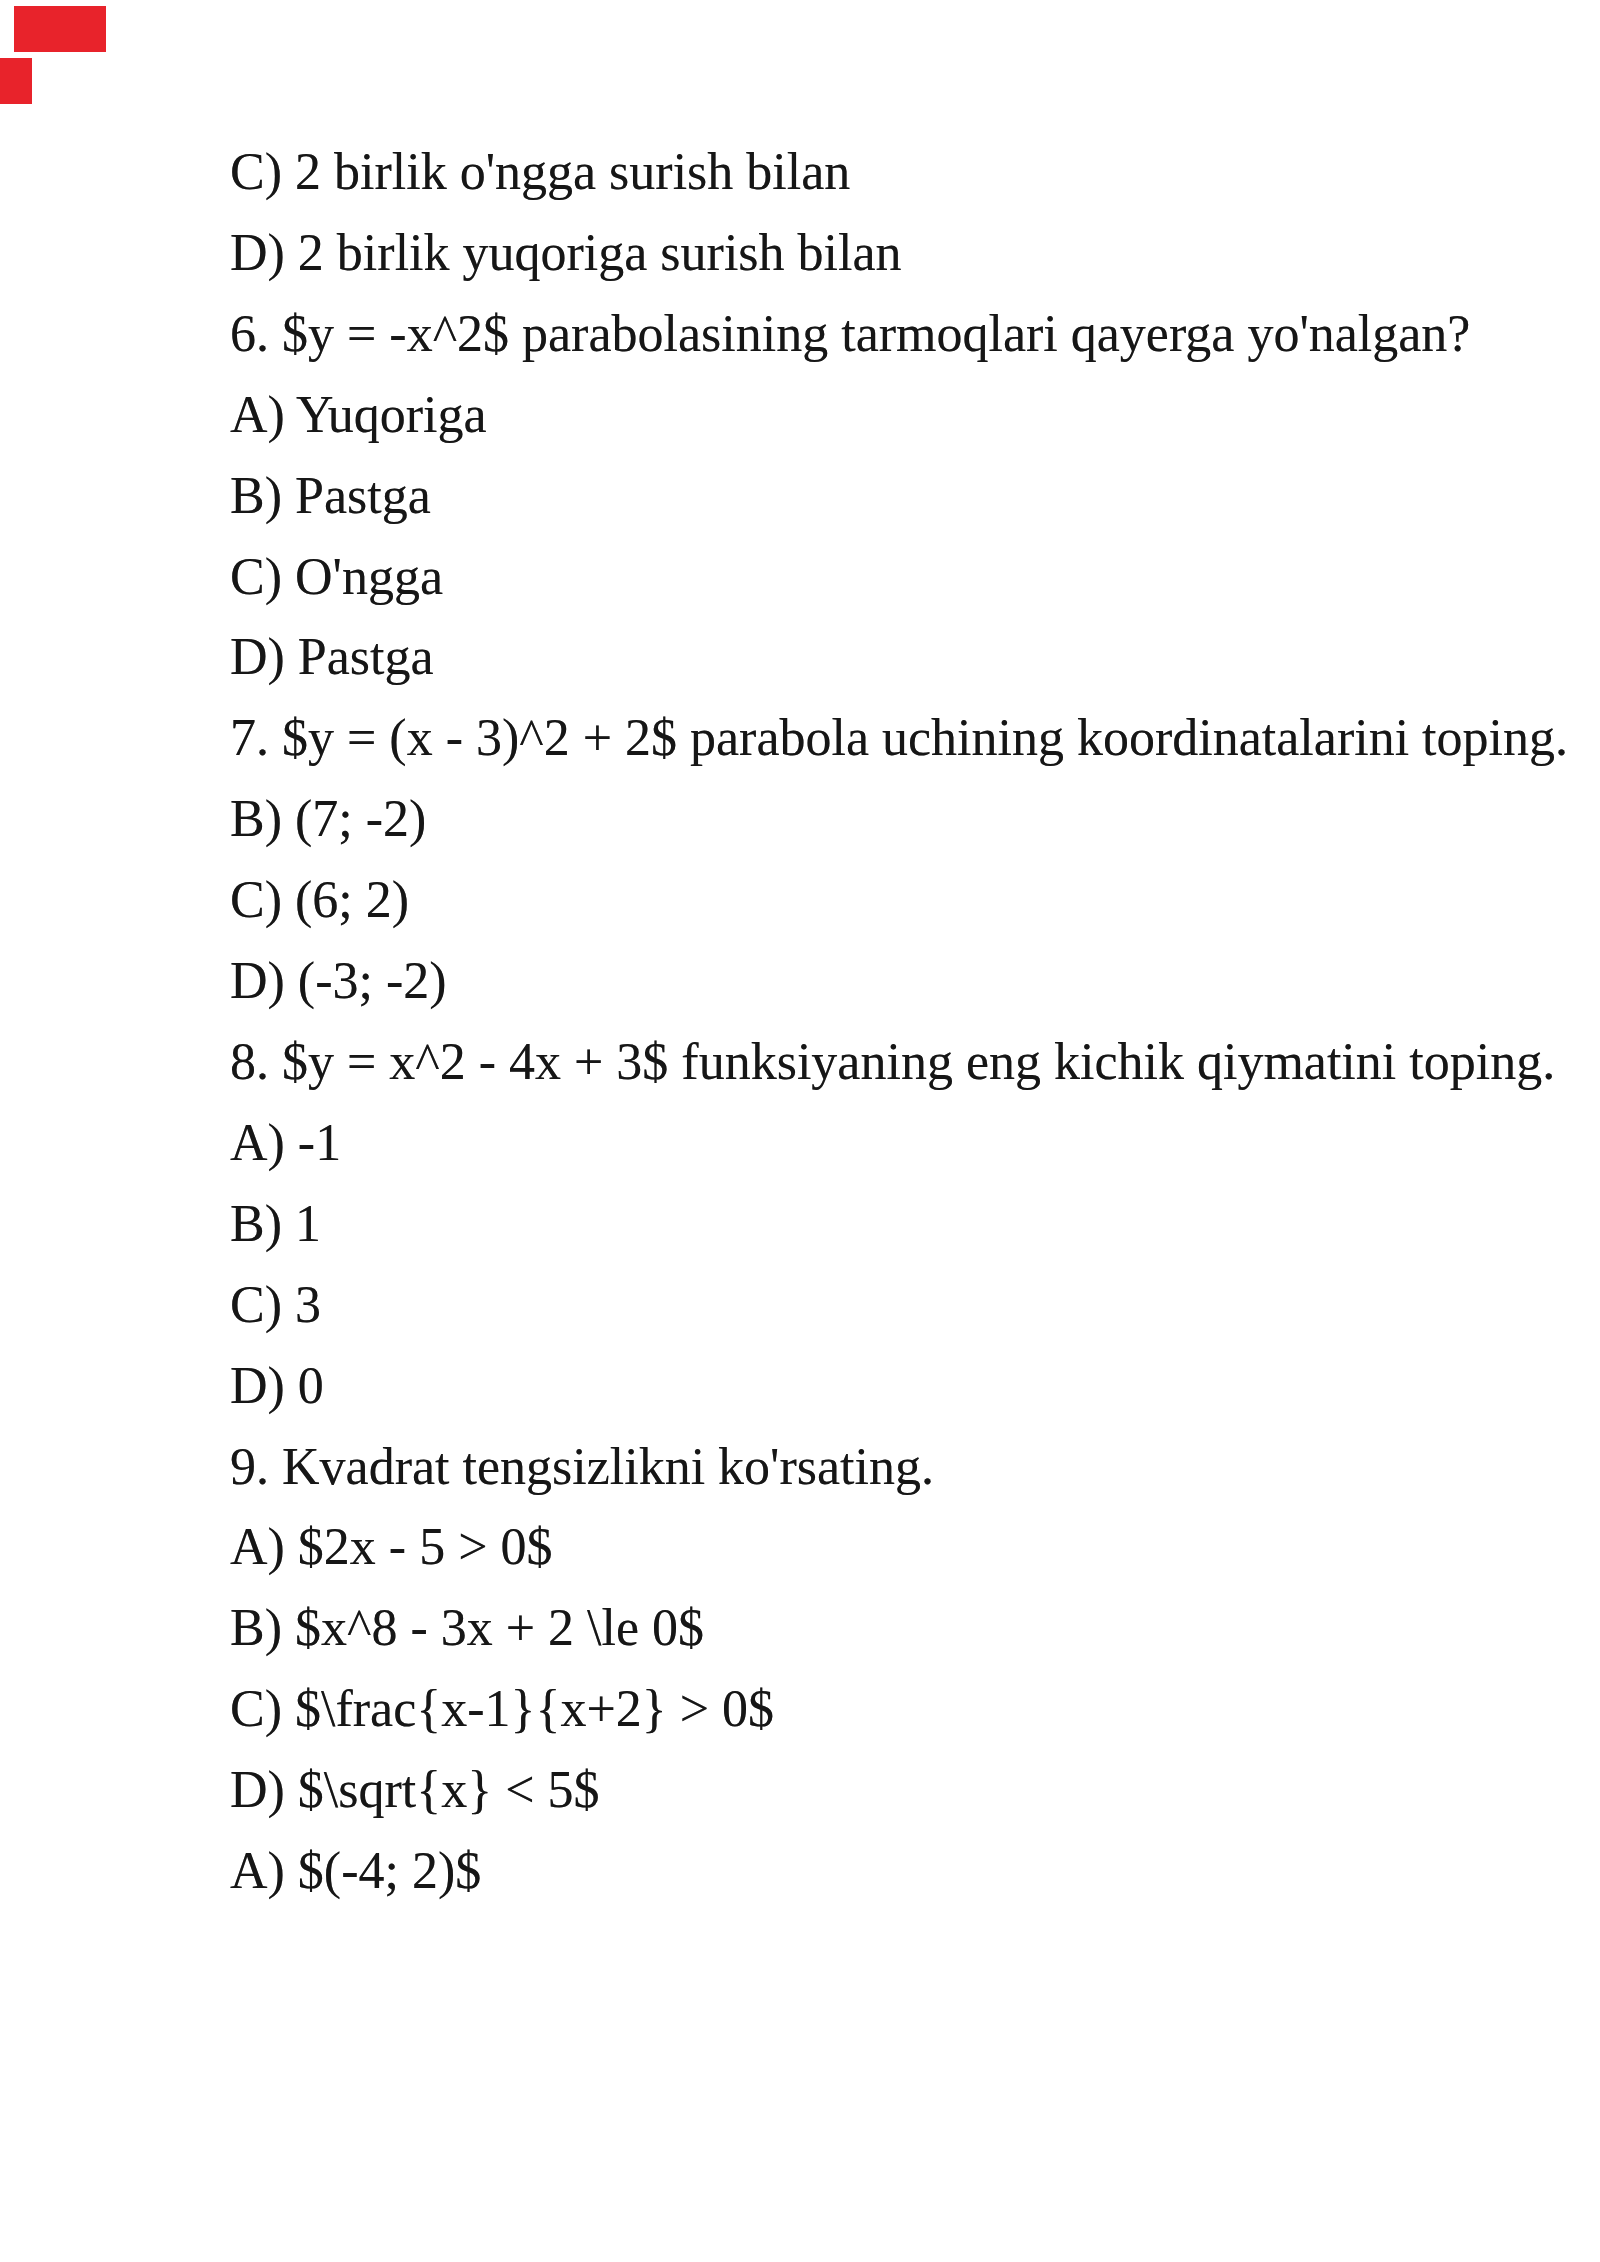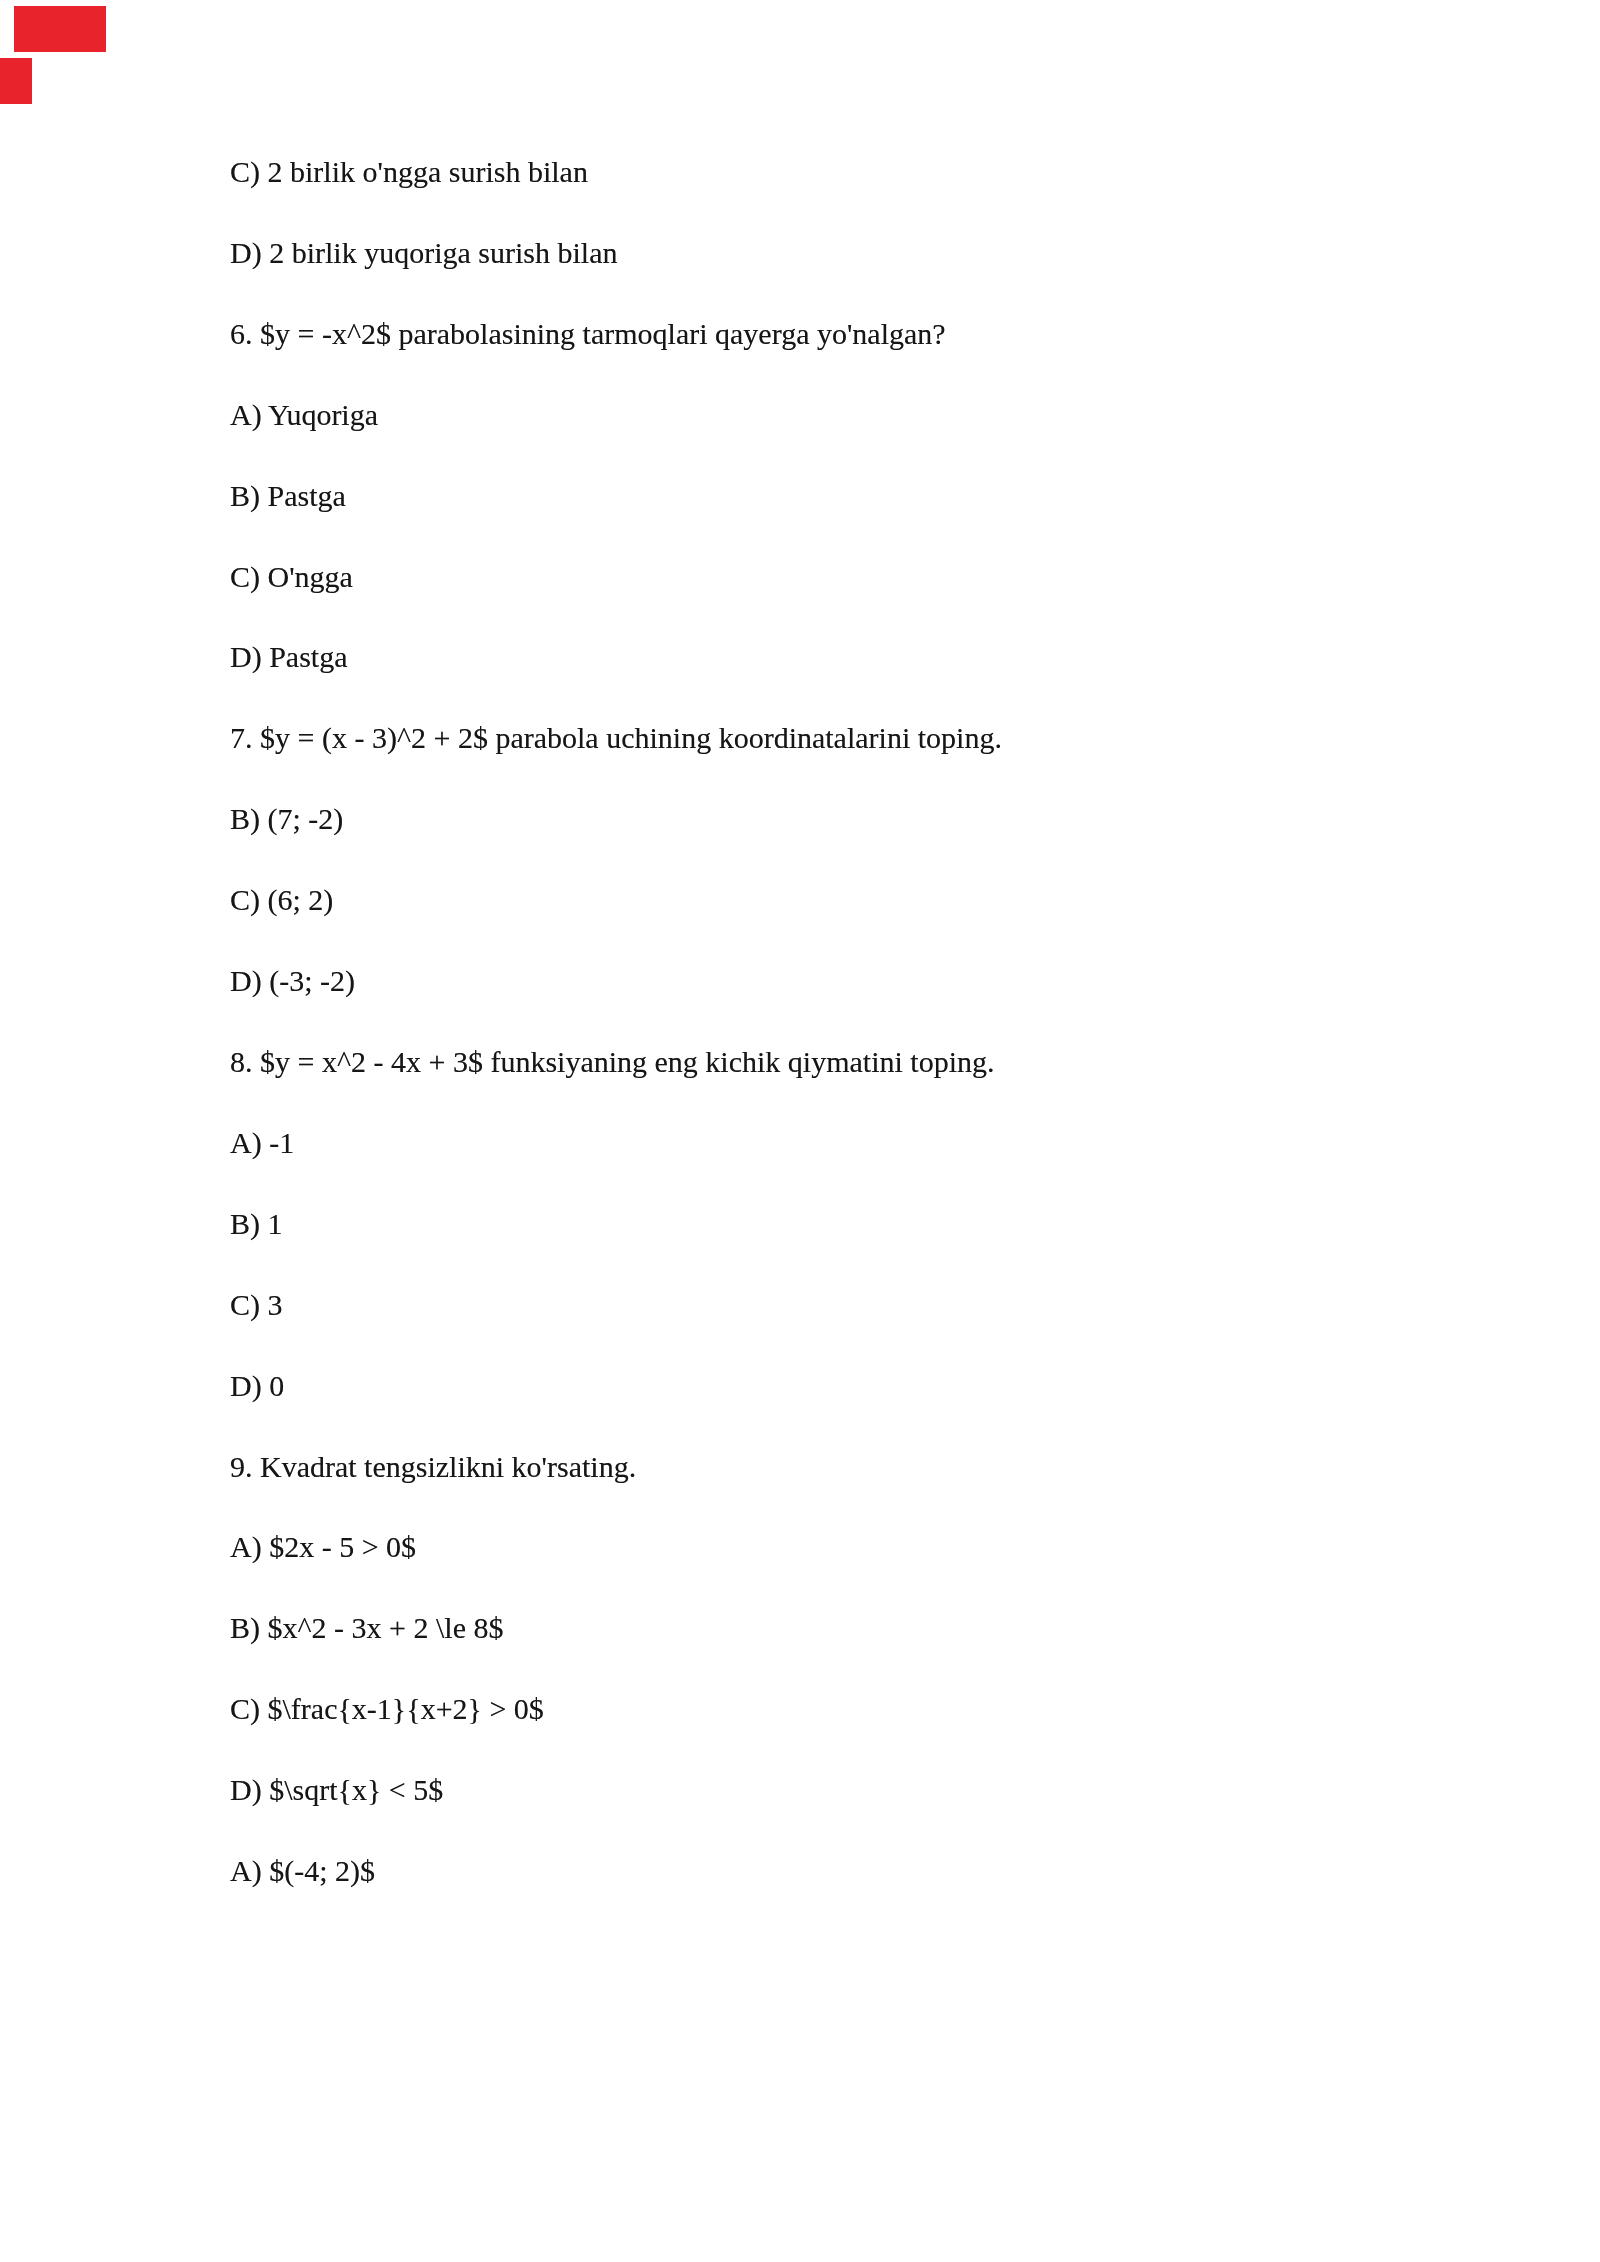--- a/index.html
+++ b/index.html
@@ -32,21 +32,21 @@
   }
   .doc-content {
     position: absolute;
     left: 230px;
     top: 132px;
     width: 1220px;
   }
   .line {
     margin: 0;
     padding: 0;
-    font-size: 30px;
+    font-size: 52px;
     line-height: 80.9px;
     color: #161616;
     white-space: pre;
     text-shadow: 0 0 0.6px rgba(0,0,0,0.45);
   }
   .line.bold {
     font-weight: normal;
   }
 </style>
 </head>
@@ -67,17 +67,17 @@
   <p class="line">B) (7; -2)</p>
   <p class="line">C) (6; 2)</p>
   <p class="line">D) (-3; -2)</p>
   <p class="line bold">8. $y = x^2 - 4x + 3$ funksiyaning eng kichik qiymatini toping.</p>
   <p class="line">A) -1</p>
   <p class="line">B) 1</p>
   <p class="line">C) 3</p>
   <p class="line">D) 0</p>
   <p class="line bold">9. Kvadrat tengsizlikni ko'rsating.</p>
   <p class="line">A) $2x - 5 &gt; 0$</p>
-  <p class="line">B) $x^2 - 3x + 2 \le 8$</p>
+  <p class="line">B) $x^8 - 3x + 2 \le 0$</p>
   <p class="line">C) $\frac{x-1}{x+2} &gt; 0$</p>
   <p class="line">D) $\sqrt{x} &lt; 5$</p>
   <p class="line">A) $(-4; 2)$</p>
 </main>
 
 </body></html>

